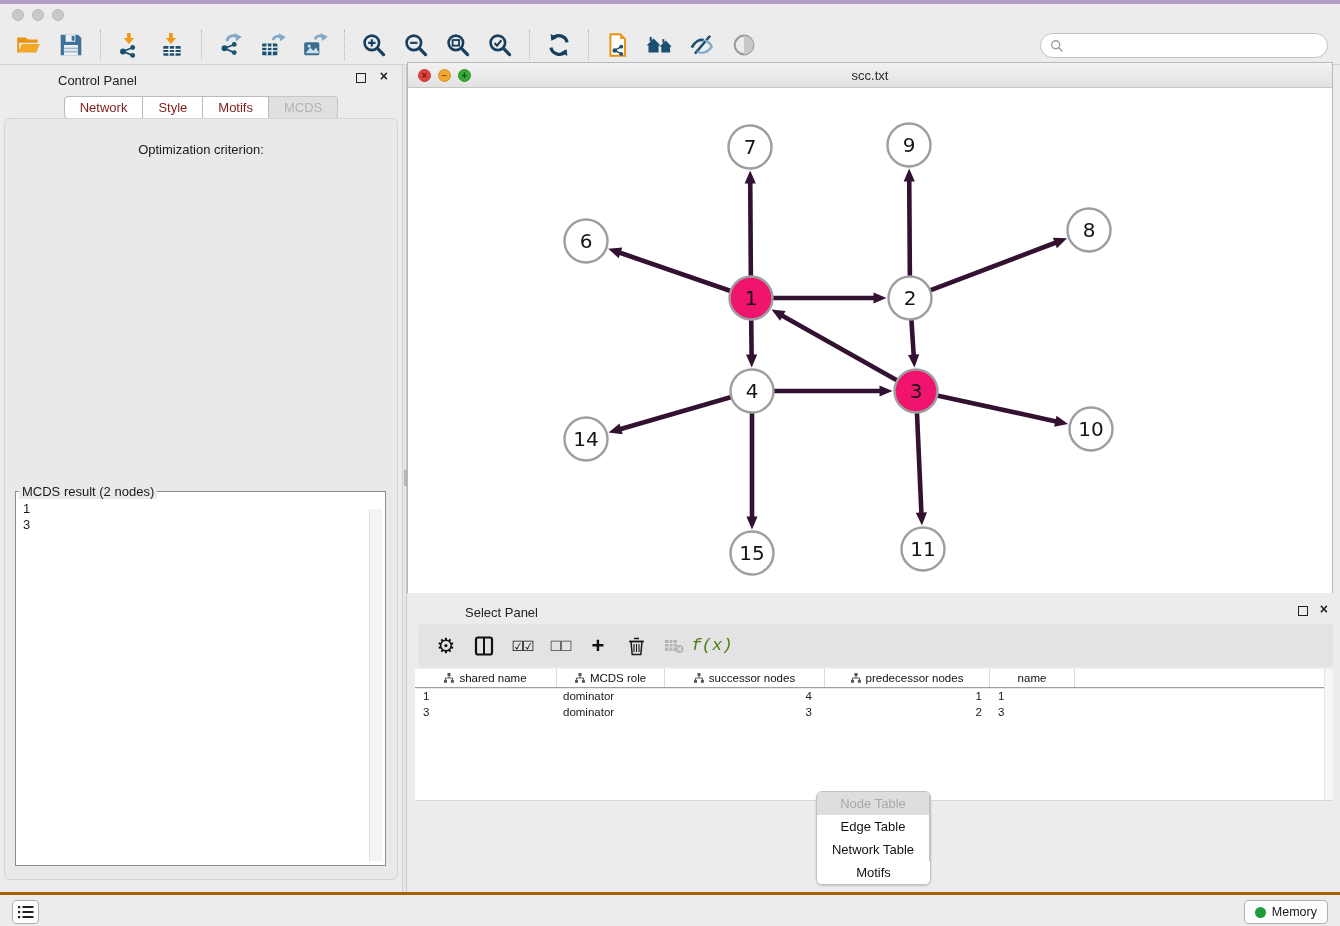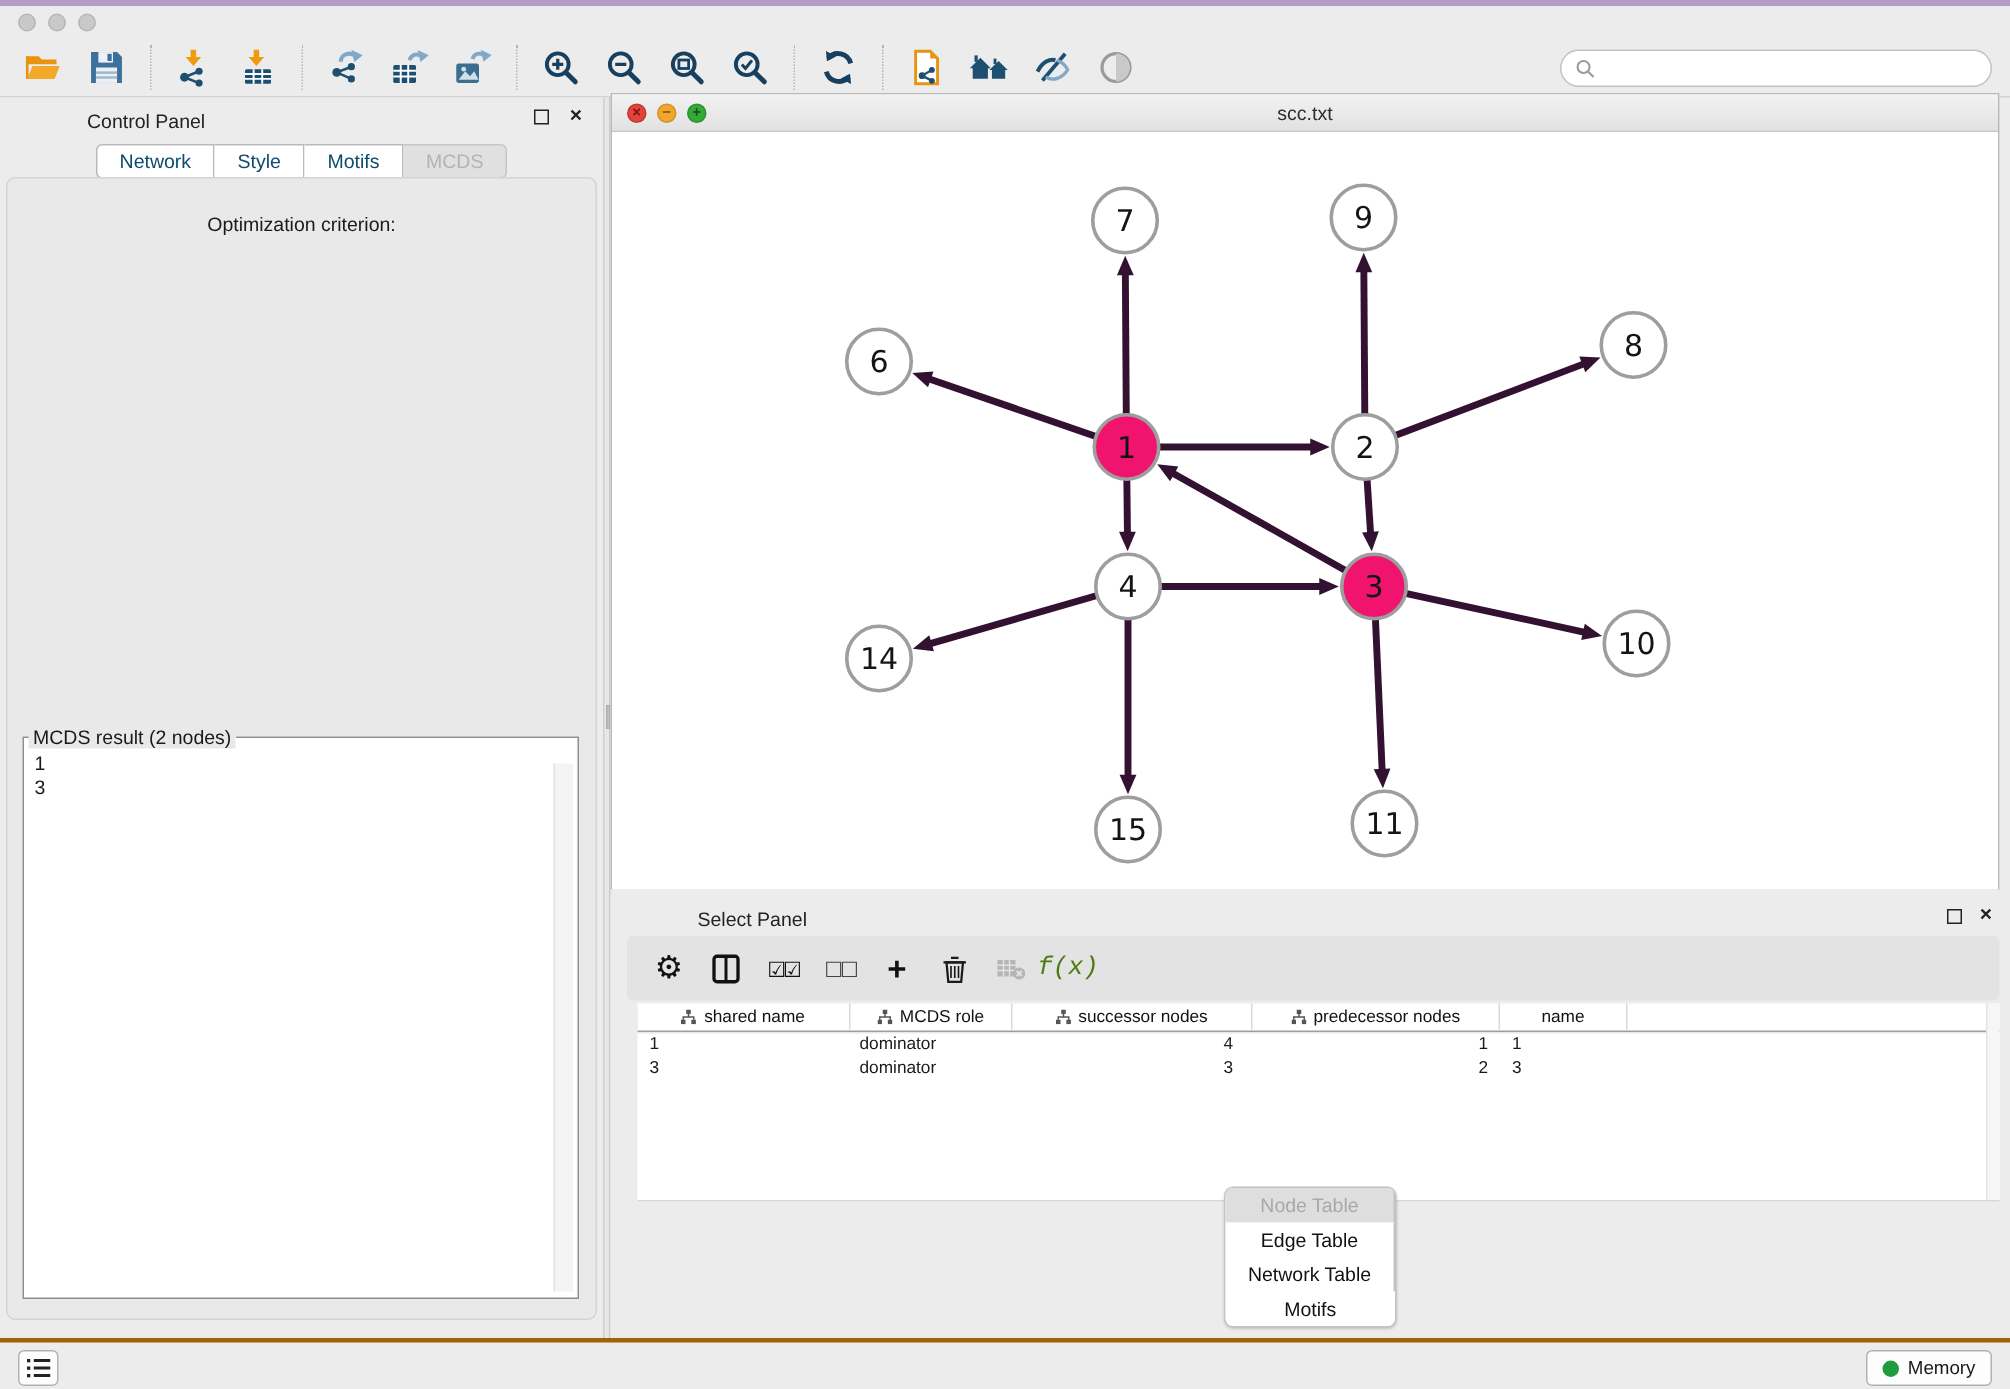--- a/index.html
+++ b/index.html
@@ -22,21 +22,21 @@
   .searchbox input{border:none;outline:none;flex:1;font-size:12px;background:transparent;margin-left:5px;}
   
   .cpanel{position:absolute;left:0;top:65px;width:402px;height:827px;background:#ececec;}
   .panel-head{position:absolute;top:0;left:12px;right:0;height:30px;margin-left:34px;}
   .panel-title{position:absolute;left:12px;top:8px;font-size:13px;color:#222;}
   .win-ico{position:absolute;top:8px;font-size:12px;line-height:12px;color:#222;cursor:default;}
   .sq-ico{width:10px;height:10px;border:1.6px solid #222;}
   .x-ico{font-weight:900;font-size:14px;}
   .cp-tabs{position:absolute;top:31px;left:0;right:0;text-align:center;white-space:nowrap;}
   .cp-tab{display:inline-block;background:#fff;border:1px solid #b9b9b9;border-left:none;
-          padding:3px 15px;font-size:13px;color:#0c4a6e;vertical-align:top;}
+          padding:3px 15px;font-size:13px;color:#7f1d1d;vertical-align:top;}
   .cp-tab:first-child{border-left:1px solid #b9b9b9;border-radius:4px 0 0 4px;}
   .cp-tab.active{background:#e0e0e0;color:#b3b3b3;border-radius:0 4px 4px 0;border-color:#c6c6c6;}
   .cp-body{position:absolute;top:53px;left:4px;width:394px;height:762px;background:#e9e9e9;
            border:1px solid #d4d4d4;border-radius:6px;}
   .opt-label{margin-top:23px;text-align:center;font-size:13px;}
   .dropdown{margin:11px auto 0;width:308px;height:23px;background:#fff;border:1px solid #b5b5b5;
             border-radius:4px;position:relative;font-size:13px;line-height:21px;padding-left:12px;}
   .dd-stepper{position:absolute;right:7px;top:3px;}
   .btn-row{margin-top:13px;text-align:center;}
   .btn{display:inline-block;background:#fdfdfd;border:1px solid #b5b5b5;border-radius:5px;
@@ -64,21 +64,21 @@
   .net-canvas{position:absolute;top:26px;left:0;width:924px;height:504px;background:#fff;}
   
   .tpanel{position:absolute;left:407px;top:597px;width:933px;height:295px;background:#ececec;}
   .tp-toolbar{position:absolute;left:11px;right:7px;top:27px;height:43px;background:#e3e3e3;
               border-radius:4px;display:flex;align-items:center;padding-left:9px;}
   .tp-btn{display:inline-flex;align-items:center;justify-content:center;width:30px;height:30px;margin:0 4px;}
   .gear-glyph{font-size:21px;line-height:21px;color:#111;}
   .chk-glyph{font-size:14px;letter-spacing:-2px;color:#111;}
   .plus-glyph{font-size:22px;font-weight:900;line-height:20px;color:#111;}
   .fx-glyph{font-family:Liberation Mono, monospace;font-style:italic;font-size:17px;color:#4d7c0f;}
-  .tp-table{position:absolute;left:18px;right:7px;top:72px;height:132px;background:#fff;
+  .tp-table{position:absolute;left:8px;right:7px;top:72px;height:132px;background:#fff;
             border-bottom:1px solid #d6d6d6;font-size:11.5px;}
   .thead{display:flex;height:19px;border-bottom:1px solid #9f9f9f;box-shadow:0 1px 0 #e9e9e9;}
   .th{display:flex;align-items:center;justify-content:center;gap:5px;height:100%;
       border-right:1px solid #dadada;color:#111;}
   .trow{display:flex;height:16px;align-items:center;}
   .td{height:100%;line-height:16px;overflow:hidden;white-space:nowrap;}
   .ta-r{text-align:right;}
   .tscroll{position:absolute;top:0;right:0;bottom:0;width:9px;background:#f6f6f6;border-left:1px solid #e4e4e4;}
   .tp-tabs{position:absolute;bottom:7px;left:0;right:0;text-align:center;}
   .tab-group{display:inline-flex;border:1px solid #c3c3c3;border-radius:6px;overflow:hidden;

